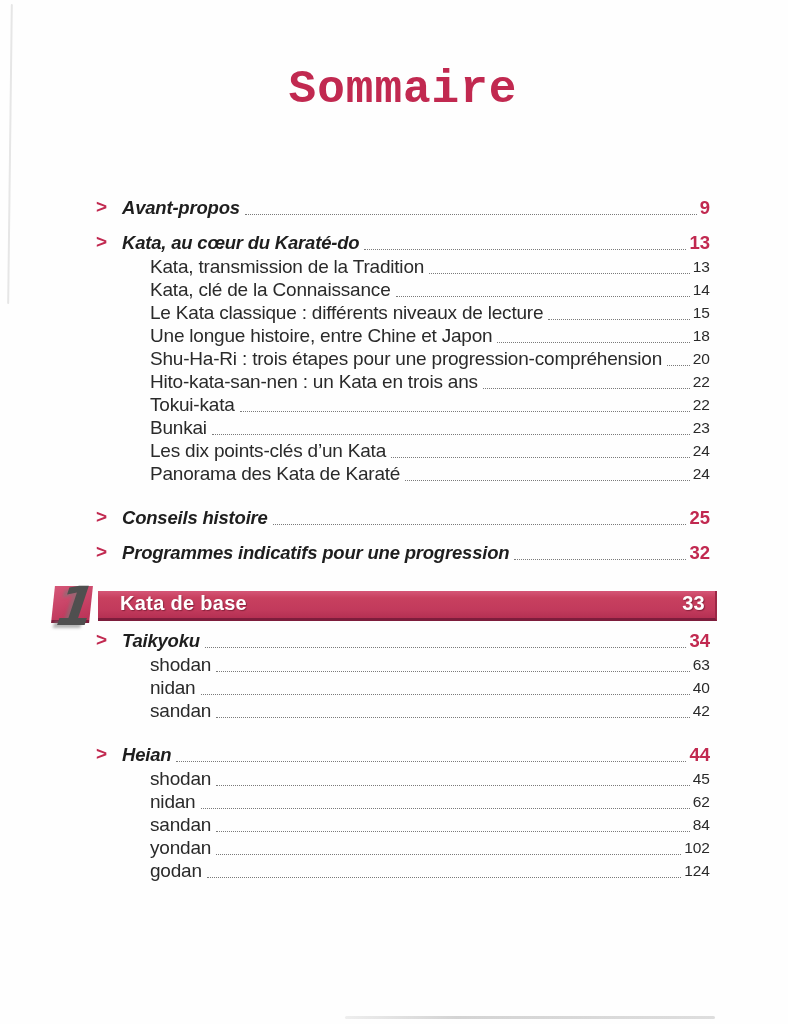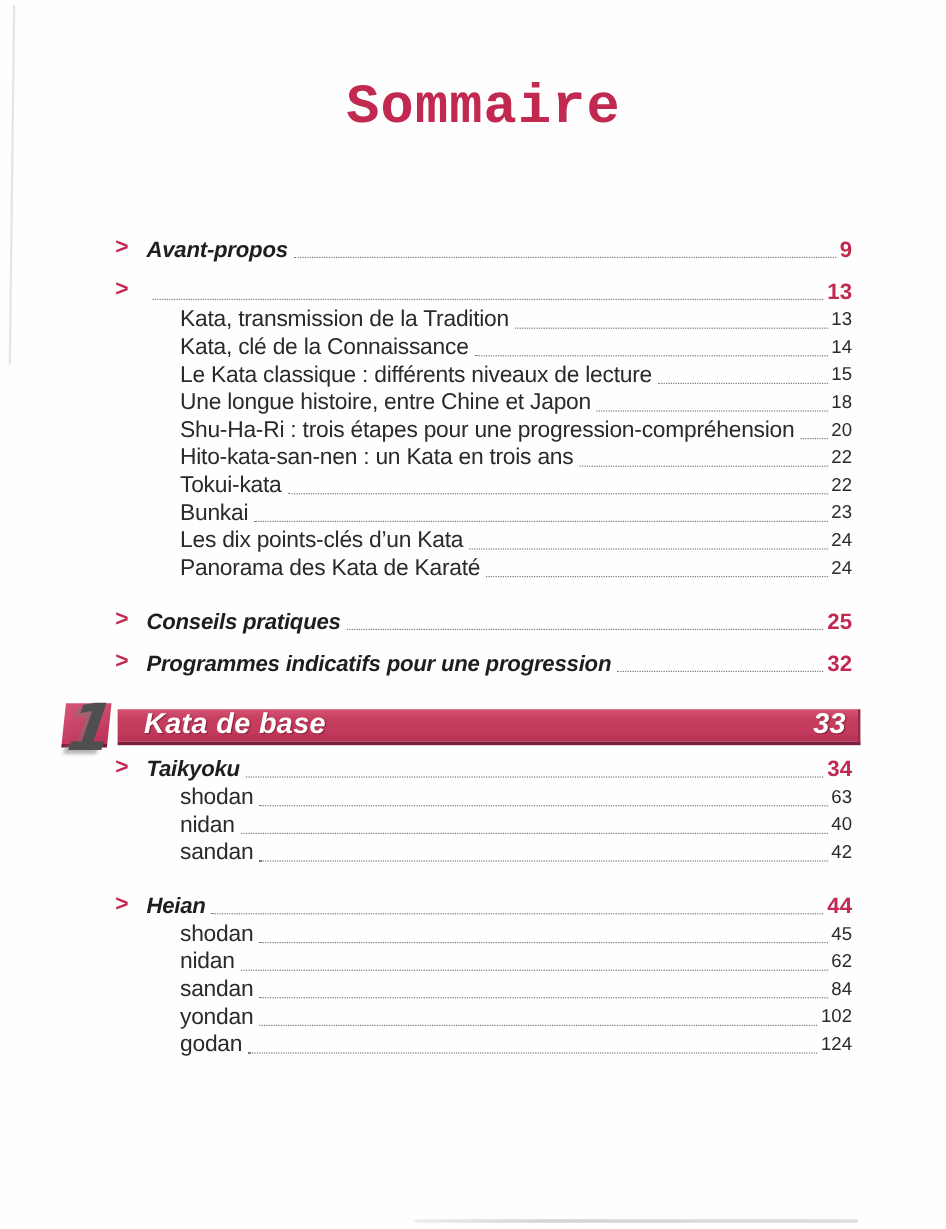--- a/index.html
+++ b/index.html
@@ -57,40 +57,41 @@
     display:flex;justify-content:space-between;align-items:center;
     padding:0 10px 2px 22px;}
   .tab{position:absolute;left:-45px;top:-5px;width:38px;height:37px;box-sizing:border-box;
     background:linear-gradient(160deg,#d55677,#bb3156);
     border-bottom:3px solid var(--bar-dark);transform:skewX(-6deg);}
   .chnum{position:absolute;left:-42px;top:-14px;width:40px;text-align:center;z-index:2;
     font-family:"DejaVu Sans",sans-serif;font-style:italic;font-weight:bold;
     font-size:54px;line-height:60px;color:var(--num-gray);
     transform:skewX(-8deg);
     text-shadow:-4px 3px 3px rgba(120,120,120,.55);}
-  .bar-lbl,.bar-pg{font-style:italic;font-weight:bold;font-size:24px;color:#fff;
+  .bar-lbl,.bar-pg{font-weight:bold;font-size:20px;color:#fff;
     letter-spacing:.3px;text-shadow:1px 1px 1px rgba(80,10,30,.5);}
 </style>
 </head>
 <body>
 
 <div class="scan-left"></div>
 <div class="scan-bottom"></div>
 
 <div class="content">
   <h1 class="title" style="margin:0;">Sommaire</h1>
   <div class="toc">
       <div class="row row-top">
         <span class="chev">&gt;</span>
         <span class="lbl">Avant-propos</span>
         <span class="leader"></span>
         <span class="pg">9</span>
       </div>
       <div class="row row-top">
         <span class="chev">&gt;</span>
+        <span class="lbl">Kata, au cœur du Karaté-do</span>
         <span class="leader"></span>
         <span class="pg">13</span>
       </div>
       <div class="row row-sub">
         <span class="lbl">Kata, transmission de la Tradition</span>
         <span class="leader"></span>
         <span class="pg">13</span>
       </div>
       <div class="row row-sub">
         <span class="lbl">Kata, clé de la Connaissance</span>
@@ -132,21 +133,21 @@
         <span class="leader"></span>
         <span class="pg">24</span>
       </div>
       <div class="row row-sub">
         <span class="lbl">Panorama des Kata de Karaté</span>
         <span class="leader"></span>
         <span class="pg">24</span>
       </div>
       <div class="row row-top">
         <span class="chev">&gt;</span>
-        <span class="lbl">Conseils pratiques</span>
+        <span class="lbl">Conseils histoire</span>
         <span class="leader"></span>
         <span class="pg">25</span>
       </div>
       <div class="row row-top">
         <span class="chev">&gt;</span>
         <span class="lbl">Programmes indicatifs pour une progression</span>
         <span class="leader"></span>
         <span class="pg">32</span>
       </div>
       <div class="banner">

